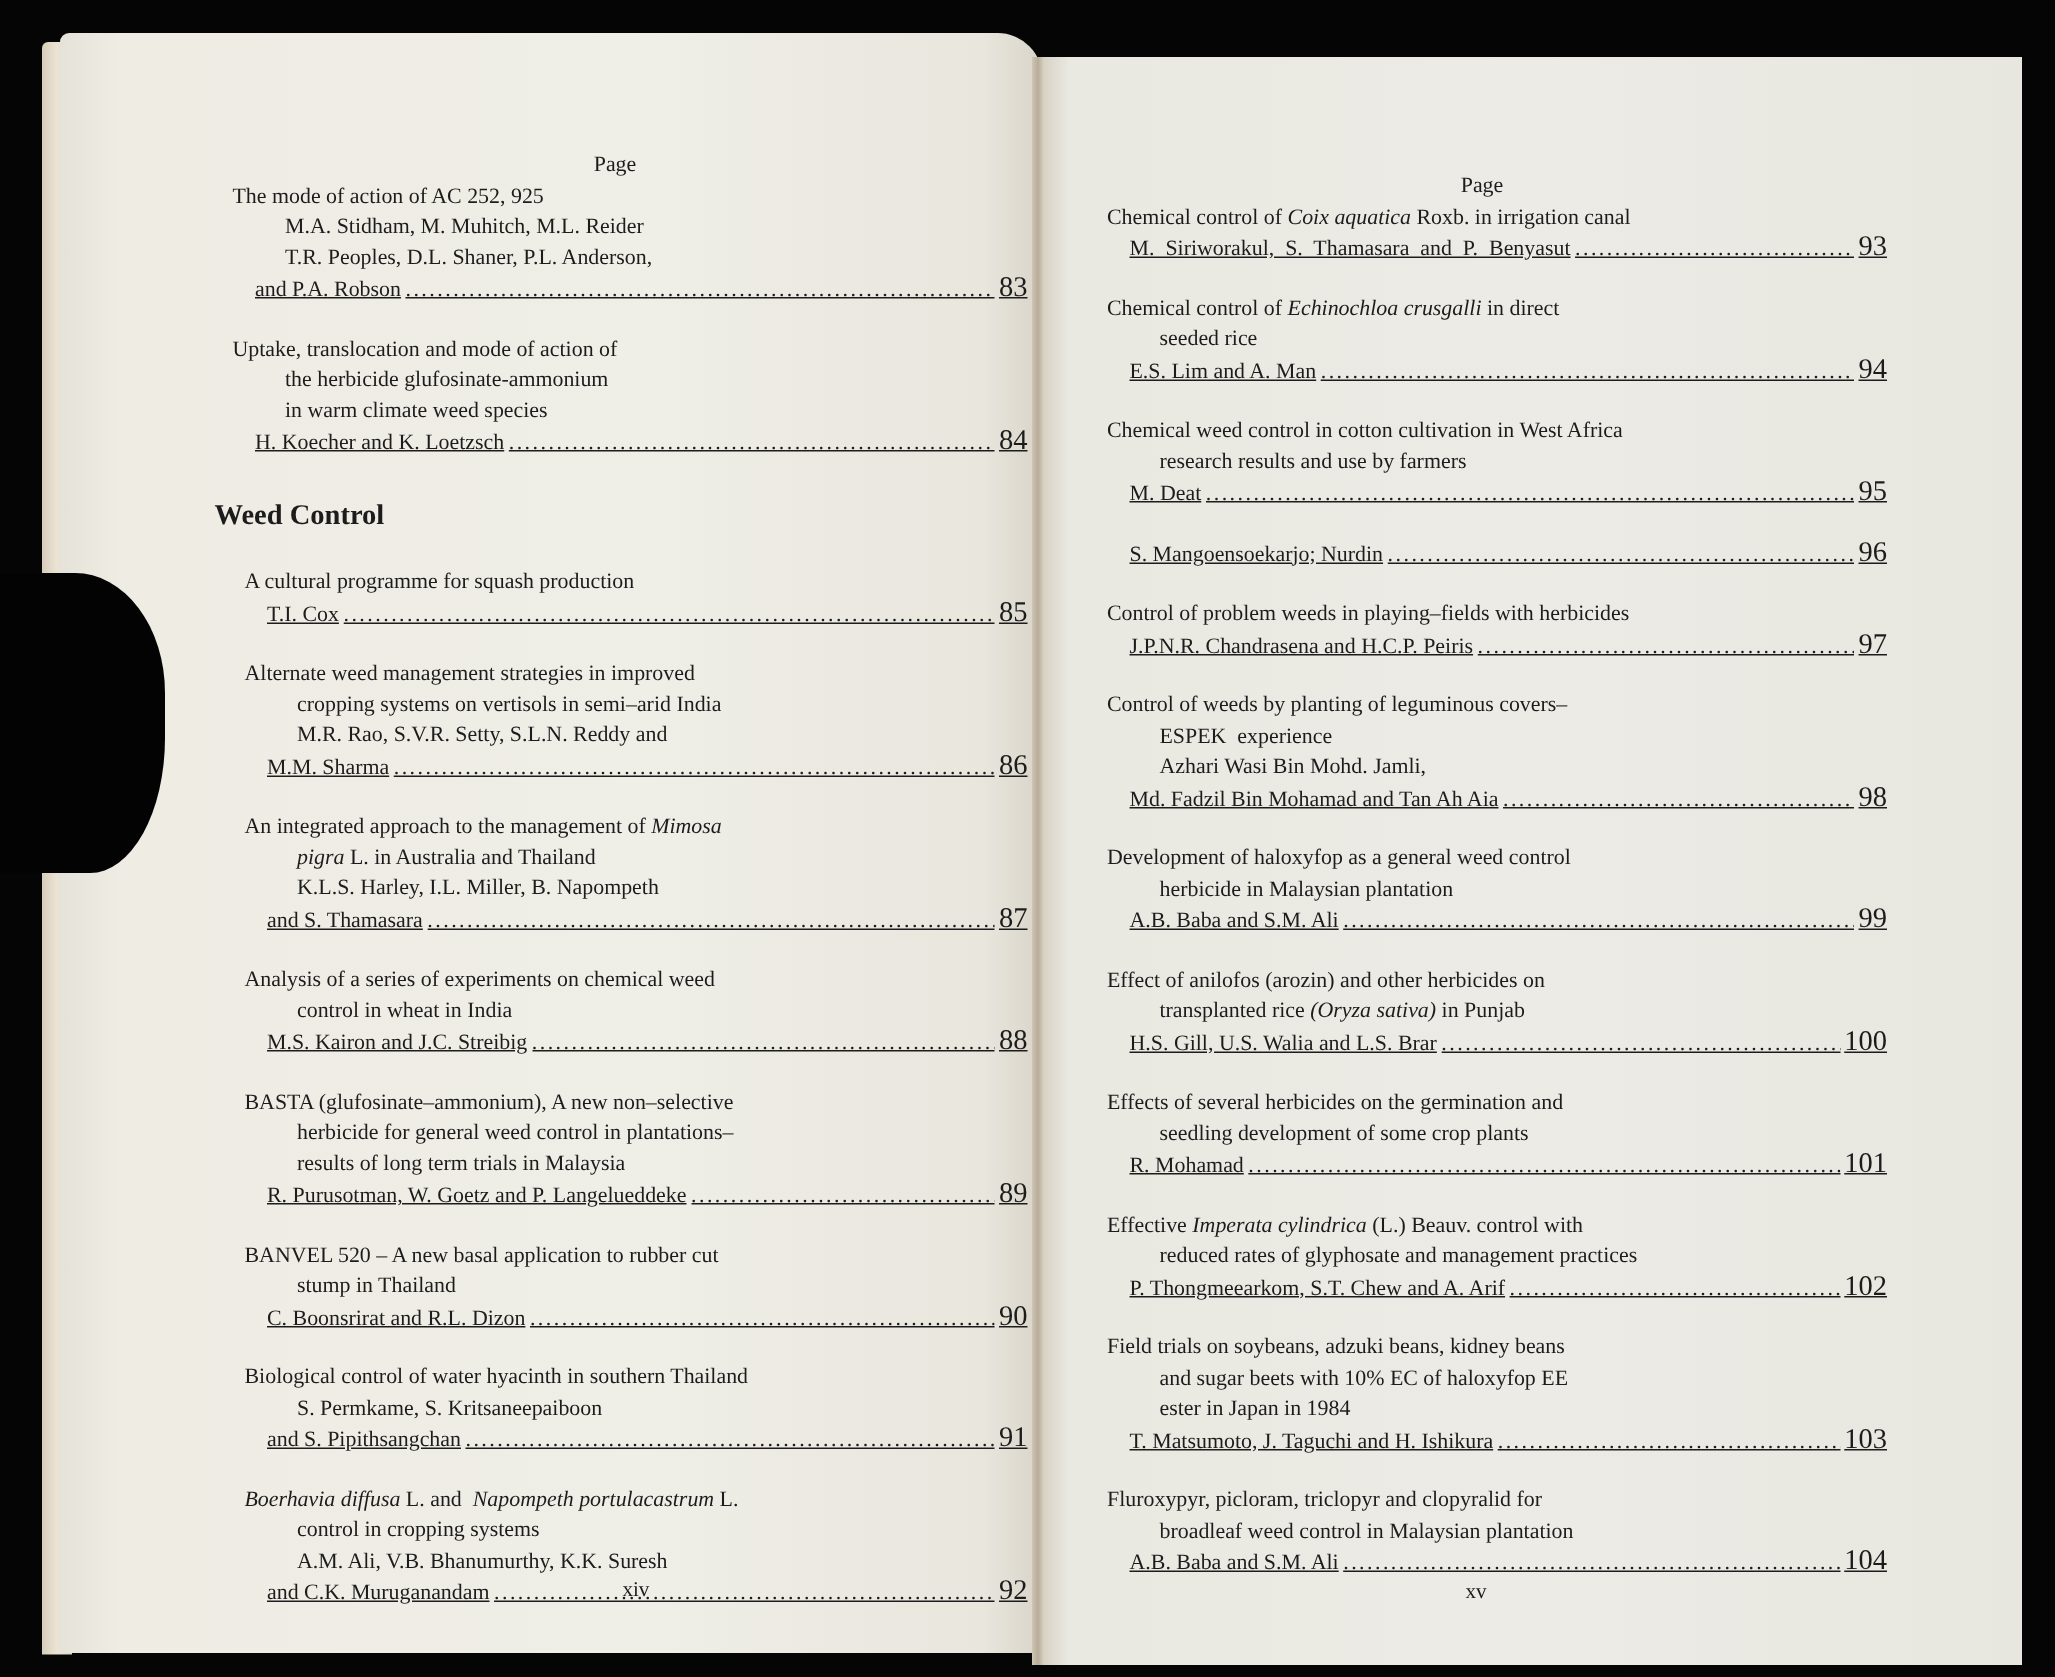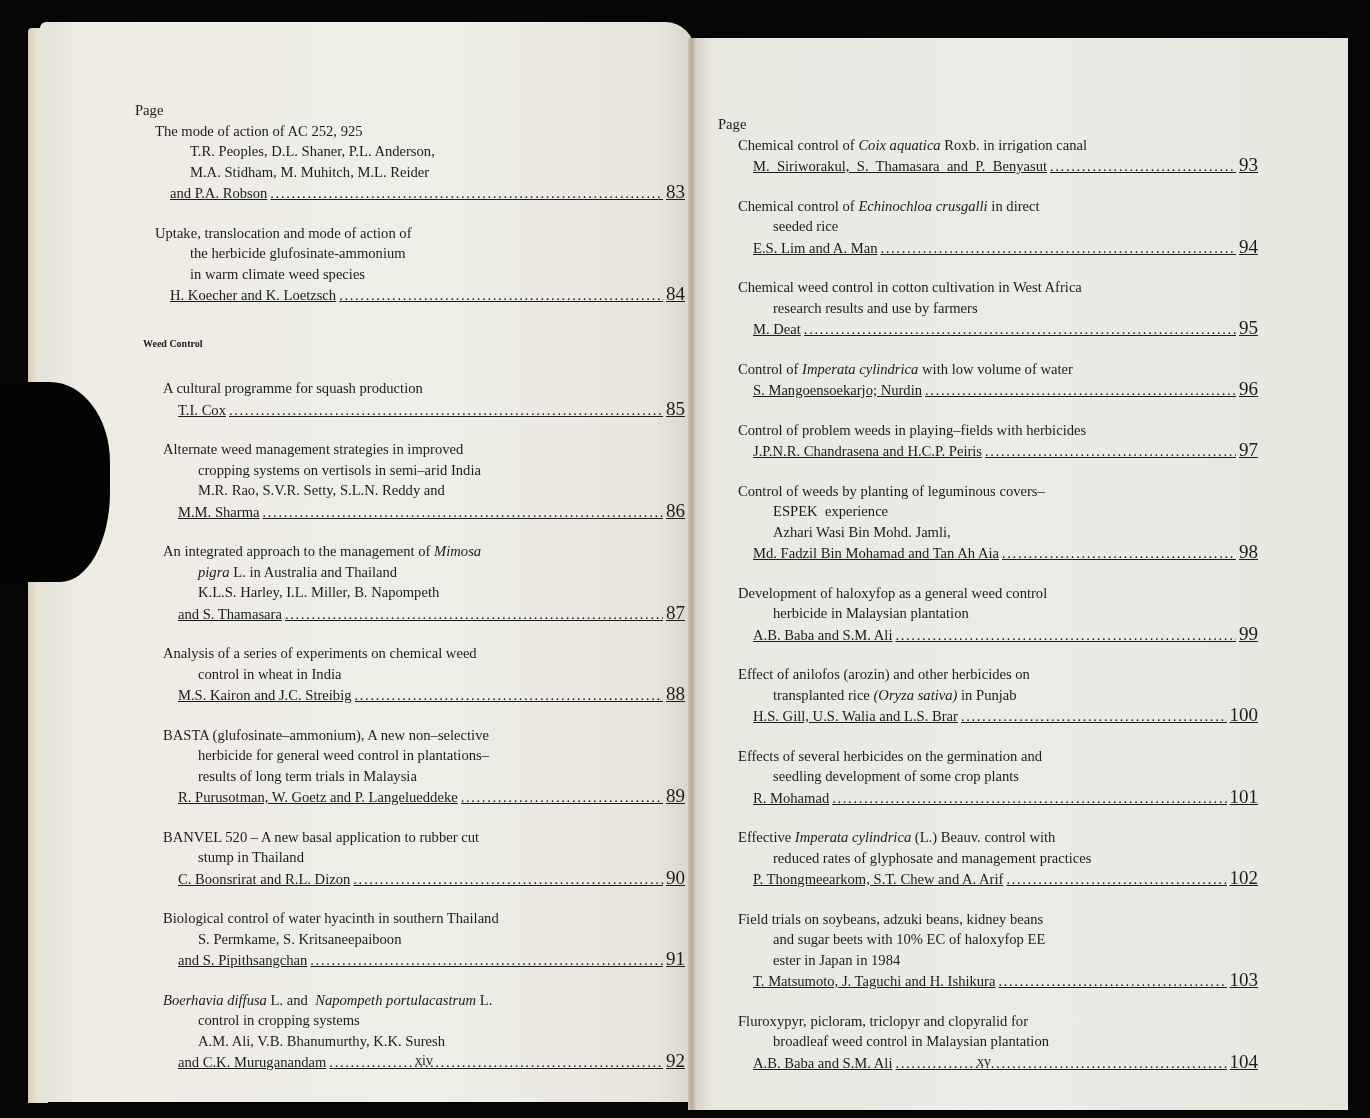--- a/index.html
+++ b/index.html
@@ -12,51 +12,51 @@
                     background:linear-gradient(90deg,#d8cdbb,#ebe3d4,#e0d6c4); border-radius:4px 0 0 0; }
   .page-right { position:absolute; left:693px; top:38px; width:655px; height:1072px;
                 background:linear-gradient(90deg,#d6cfc1 0%,#e9e8e1 3%,#ecebe5 50%,#e7e6df 100%); }
   .gutter { position:absolute; left:688px; top:38px; width:8px; height:1072px;
             background:linear-gradient(90deg,#cfc6b5,#b9ac98,#d9d2c4); }
   .thumb { position:absolute; left:0px; top:382px; width:110px; height:200px;
            background:#030303; border-radius:0 60px 50px 0 / 0 80px 90px 0; }
   .col { position:absolute; font-size:14.6px; line-height:20.5px; }
   .col-left { left:135px; top:100px; width:550px; }
   .col-right { left:718px; top:114px; width:540px; }
-  .page-label { text-align:left; font-size:14.6px; }
+  .page-label { text-align:center; font-size:14.6px; }
   .entry { margin-bottom:19px; }
   .entry .line { white-space:nowrap;margin-left:20px; }
   .entry .indent { padding-left:35px; }
   .leader { display:flex; align-items:baseline;text-decoration:underline; }
   .leader .who { white-space:nowrap; }
   .leader .dots { flex:1; overflow:hidden; white-space:nowrap; letter-spacing:2.2px; margin:0 3px; }
   .leader .dots::after { content:". . . . . . . . . . . . . . . . . . . . . . . . . . . . . . . . . . . . . . . . . . . . . . . . . . . . . . . . . . . . . . . . . . . . . . . . . . . . . . . . . . . . . . . . . . ."; letter-spacing:-1px; }
   .leader .pg { white-space:nowrap; font-size:19px; }
-  .section-heading { font-weight:bold; margin:28px 0 24px 8px; font-size:10px; }
+  .section-heading { font-weight:bold; margin:28px 0 24px 8px; font-size:19px; }
   .col-left .entry.shift { padding-left:8px; }
   em { font-style:italic; }
   .folio { position:absolute; font-size:14px; }
   .folio-left { left:415px; top:1053px; }
   .folio-right { left:977px; top:1054px; }
 </style>
 </head>
 <body>
 
 <div class="page-left-edge"></div>
 <div class="page-left"></div>
 <div class="page-right"></div>
 <div class="gutter"></div>
 
 <div class="col col-left">
   <div class="page-label">Page</div>
 
   <div class="entry">
     <div class="line">The mode of action of AC 252, 925</div>
+    <div class="line indent">M.A. Stidham, M. Muhitch, M.L. Reider</div>
     <div class="line indent">T.R. Peoples, D.L. Shaner, P.L. Anderson,</div>
-    <div class="line indent">M.A. Stidham, M. Muhitch, M.L. Reider</div>
     <div class="leader indent">
       <span class="who">and P.A. Robson</span>
         <span class="dots"></span>
         <span class="pg">83</span>
     </div>
   </div>
 
   <div class="entry">
     <div class="line">Uptake, translocation and mode of action of</div>
     <div class="line indent">the herbicide glufosinate-ammonium</div>
@@ -182,21 +182,20 @@
     <div class="line">Chemical weed control in cotton cultivation in West Africa</div>
     <div class="line indent">research results and use by farmers</div>
     <div class="leader indent">
       <span class="who">M. Deat</span>
         <span class="dots"></span>
         <span class="pg">95</span>
     </div>
   </div>
 
   <div class="entry">
-    <div class="line"><span>Control of </span><em>Imperata cylindrica</em><span> with low volume of water</span></div>
     <div class="leader indent">
       <span class="who">S. Mangoensoekarjo; Nurdin</span>
         <span class="dots"></span>
         <span class="pg">96</span>
     </div>
   </div>
 
   <div class="entry">
     <div class="line">Control of problem weeds in playing–fields with herbicides</div>
     <div class="leader indent">

